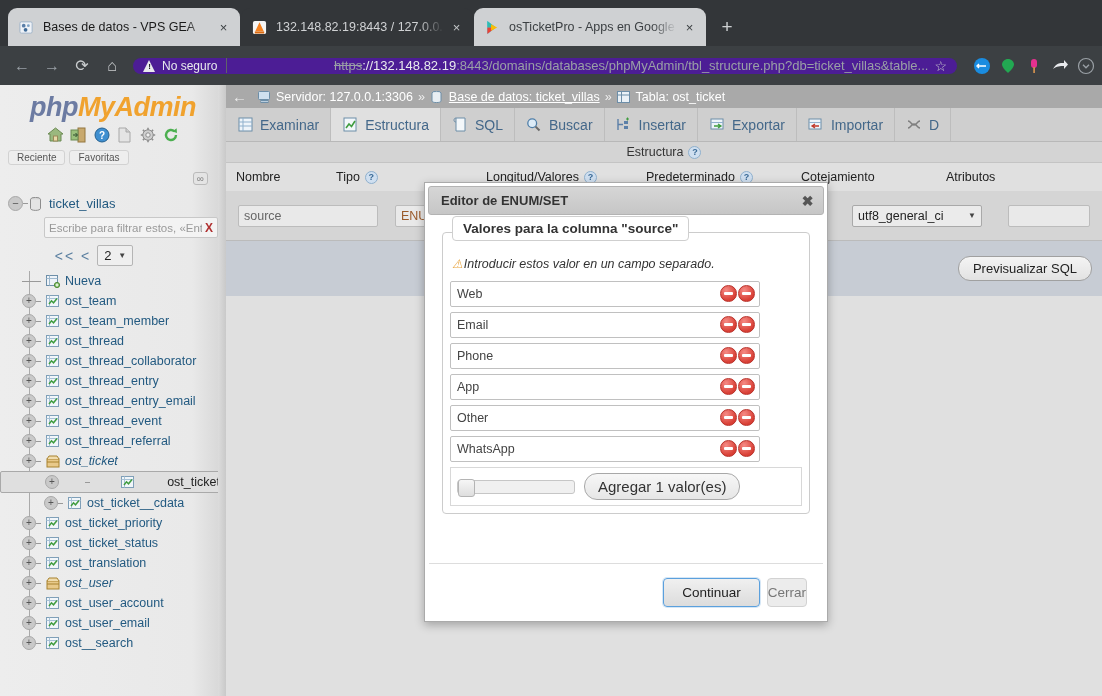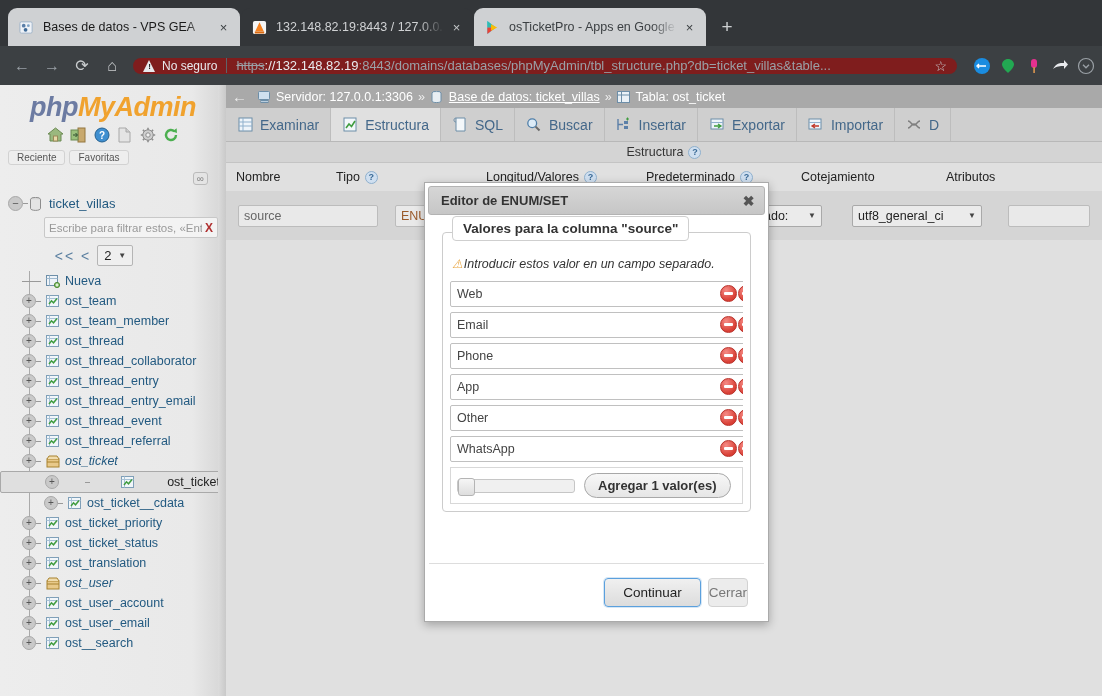--- a/index.html
+++ b/index.html
@@ -52,23 +52,24 @@
     height: 39px; background: #3c4043;
     display: flex; align-items: center; padding: 0 7px;
   }
   .navbtn {
     width: 30px; height: 30px; border-radius: 50%; flex: 0 0 30px;
     display: flex; align-items: center; justify-content: center;
     color: #9aa0a6; font-size: 16px;
   }
   .navbtn.enabled { color: #c9ccce; }
   .omnibox {
-    flex: 1 1 auto; height: 16px; background: #7f1d1d; border-radius: 14px;
+    flex: 1 1 auto; height: 16px; background: #4c1d95; border-radius: 14px;
     display: flex; align-items: center; padding: 0 10px; margin: 0 6px 0 6px;
     min-width: 0;
+    text-align: right;
   }
   .warn-tri {
     width: 13px; height: 12px; flex: 0 0 13px; margin-right: 6px;
     position: relative;
   }
   .warn-tri::before {
     content: ""; position: absolute; left: 0; top: 0;
     border-left: 6.5px solid transparent; border-right: 6.5px solid transparent;
     border-bottom: 12px solid #e8eaed;
   }
@@ -235,21 +236,21 @@
     border-top: 1px solid #bbb;
   }
   .btn-sql {
     border: 1px solid #a0a0a0; border-radius: 12px;
     background: linear-gradient(#f4f4f4,#e2e2e2);
     font-size: 13px; color: #222; padding: 4px 14px;
   }
 
   
   .modal-shadow {
-    position: absolute; left: 438px; top: 182px; width: 345px; height: 440px;
+    position: absolute; left: 438px; top: 182px; width: 404px; height: 440px;
     background: #ffffff; border: 1px solid #aaaaaa;
     box-shadow: 0 3px 9px rgba(0,0,0,0.28);
   }
   .modal-title {
     height: 29px; margin: 3px; background: linear-gradient(#d6d6d6,#c6c6c6);
     border: 1px solid #b3b3b3; border-radius: 3px;
     display: flex; align-items: center; padding: 0 5px 0 12px;
     font-size: 13px; font-weight: bold; color: #333;
   }
   .modal-title .t { flex: 1 1 auto; }
@@ -304,21 +305,21 @@
     border: 1px solid #c6c6c6; border-radius: 3px; position: relative;
   }
   .slider-handle {
     position: absolute; left: 0; top: -2px; width: 17px; height: 18px;
     background: linear-gradient(#f6f6f6,#dedede); border: 1px solid #b4b4b4;
     border-radius: 3px;
   }
   .btn-add {
     border: 1px solid #a8a8a8; border-radius: 13px;
     background: linear-gradient(#f7f7f7,#e6e6e6);
-    font-size: 13px; font-weight: bold; color: #333; padding: 4px 13px;
+    font-size: 15px; font-weight: normal; color: #333; padding: 4px 13px;
   }
   .modal-footer {
     position: absolute; left: 0; right: 0; bottom: 0; height: 58px;
     border-top: 1px solid #dddddd; margin: 0 4px;
     display: flex; align-items: center; justify-content: flex-end;
     gap: 7px; padding-right: 16px;
   }
   .btn-primary {
     border: 1px solid #5ba0dd; border-radius: 4px;
     background: linear-gradient(#f0f0f0,#dcdcdc);
@@ -890,20 +891,23 @@
           <span>ado:</span>
           <span class="caret">▼</span>
         </div>
         <div class="sel" style="width:130px;margin-right:26px;">
           <span>utf8_general_ci</span>
           <span class="caret">▼</span>
         </div>
         <div class="inp" style="width:82px;margin-right:12px;"></div>
       </div>
 
+      <div class="actionbar">
+        <div class="btn-sql">Previsualizar SQL</div>
+      </div>
 
       <div class="modal-shadow" style="left:198px;top:97px;">
         <div class="modal-title">
           <span class="t">Editor de ENUM/SET</span>
           <span class="modal-x">✖</span>
         </div>
 
         <div class="modal-body">
           <div class="fieldset">
             <div class="legend">Valores para la columna "source"</div>

